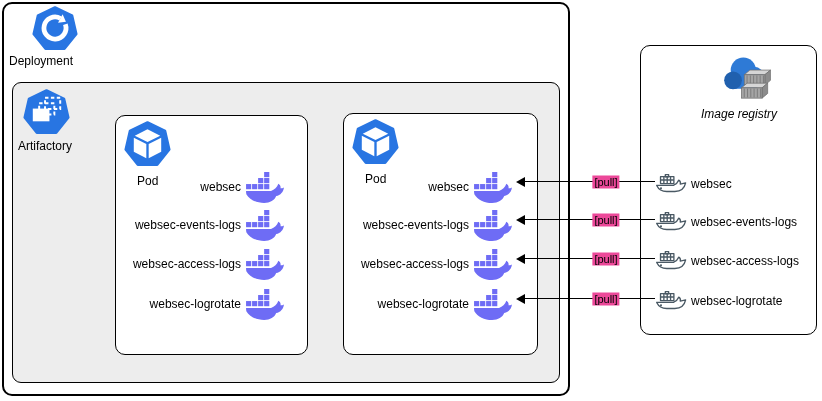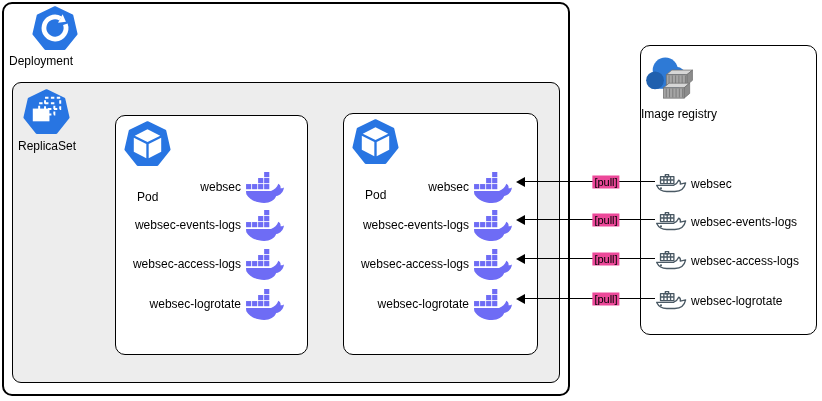--- a/index.html
+++ b/index.html
@@ -21,40 +21,40 @@
   }
   #deployment { left: 2px; top: 2px; width: 568px; height: 394px; border-width: 2px; border-radius: 10px; }
   #replicaset { left: 8px; top: 78px; width: 548px; height: 301px; background: var(--replicaset-bg, #EDEDED); }
   #pod1 { left: 102px; top: 32px; width: 193px; height: 240px; border-radius: 10px; }
   #pod2 { left: 330px; top: 30px; width: 195px; height: 242px; border-radius: 10px; }
   #registry { left: 640px; top: 45px; width: 177px; height: 290px; border-radius: 10px; }
 
   .lbl { position: absolute; font-size: 12px; white-space: nowrap; }
   #deployment-label { left: 5px; top: 50px; }
   #replicaset-label { left: 5px; top: 56px; }
-  .pod-label { left: 21px; top: 58px; margin-top: 16px; }
+  .pod-label { left: 21px; top: 58px; }
 
   .icon { position: absolute; }
   #deployment-icon { left: 28px; top: 2px; }
   #replicaset-icon { left: 10px; top: 6px; }
   .pod-icon { left: 8px; top: 5px; }
 
   .crow {
     position: absolute;
     display: flex;
     align-items: center;
     gap: 5px;
     height: 32px;
   }
   .crow .cname { font-size: 12px; white-space: nowrap; }
   #pod1 .crow { right: 23px; }
   #pod2 .crow { right: 25px; }
   .whale-purple { color: var(--docker-purple, #6E6CF5); flex: 0 0 auto; }
 
-  .reg-header { position: absolute; left: 0; top: 8px; width: 120px; text-align: left; }
+  .reg-header { position: absolute; left: 16px; top: 8px; width: 120px; text-align: right; font-style: italic; }
   .reg-header .cap { font-size: 12px; line-height: 14px; }
   .reg-row {
     position: absolute;
     left: 14px;
     display: flex;
     align-items: center;
     gap: 3px;
     height: 28px;
   }
   .reg-row .iname { font-size: 12px; white-space: nowrap; }
@@ -148,21 +148,21 @@
   <div class="box" id="deployment">
     <svg class="icon" id="deployment-icon" width="46" height="46" viewBox="0 0 48 48">
         <use href="#sym-deploy"></use>
       </svg>
     <div class="lbl" id="deployment-label">Deployment</div>
 
     <div class="box" id="replicaset">
       <svg class="icon" id="replicaset-icon" width="47" height="47" viewBox="0 0 48 48">
           <use href="#sym-replicaset"></use>
         </svg>
-      <div class="lbl" id="replicaset-label">ReplicaSet</div>
+      <div class="lbl" id="replicaset-label">Artifactory</div>
 
       <div class="box" id="pod1">
         <svg class="icon pod-icon" width="47" height="47" viewBox="0 0 48 48">
             <use href="#sym-pod"></use>
           </svg>
         <div class="lbl pod-label">Pod</div>
 
         <div class="crow" style="top:55px">
           <span class="cname">websec</span>
           <svg class="whale-purple" width="38" height="31" viewBox="0 0 44 36">

